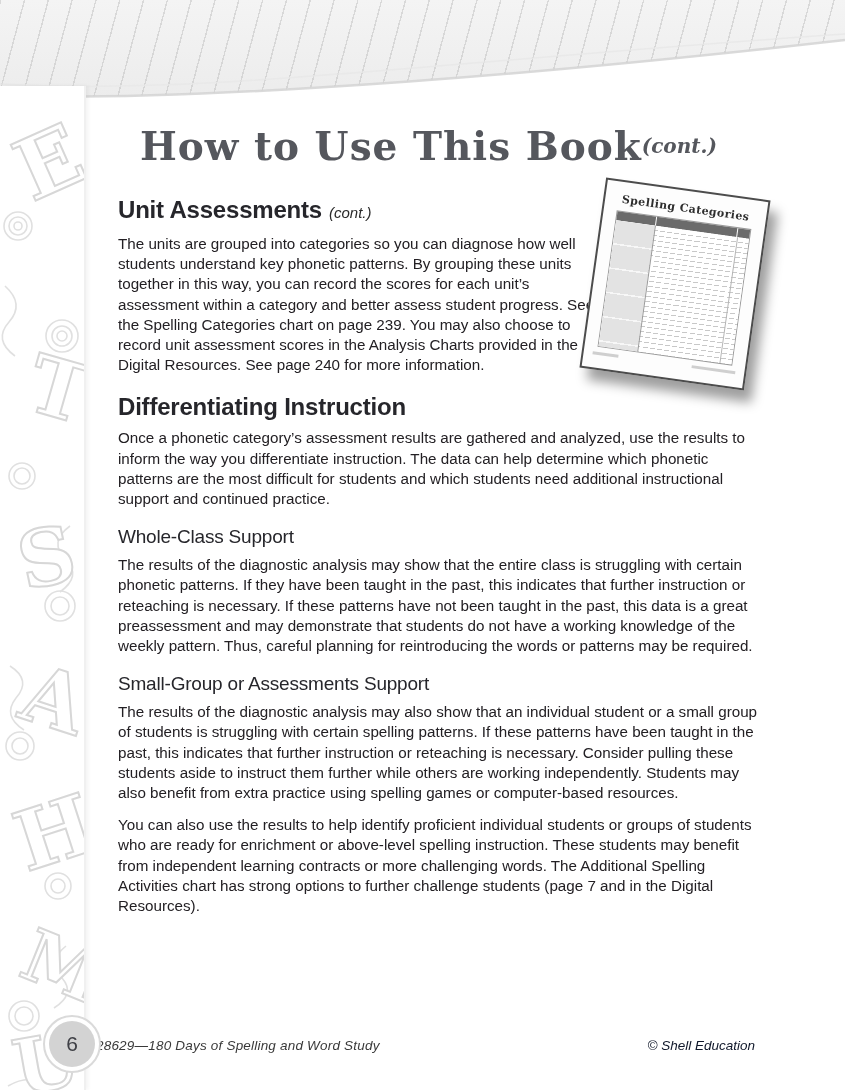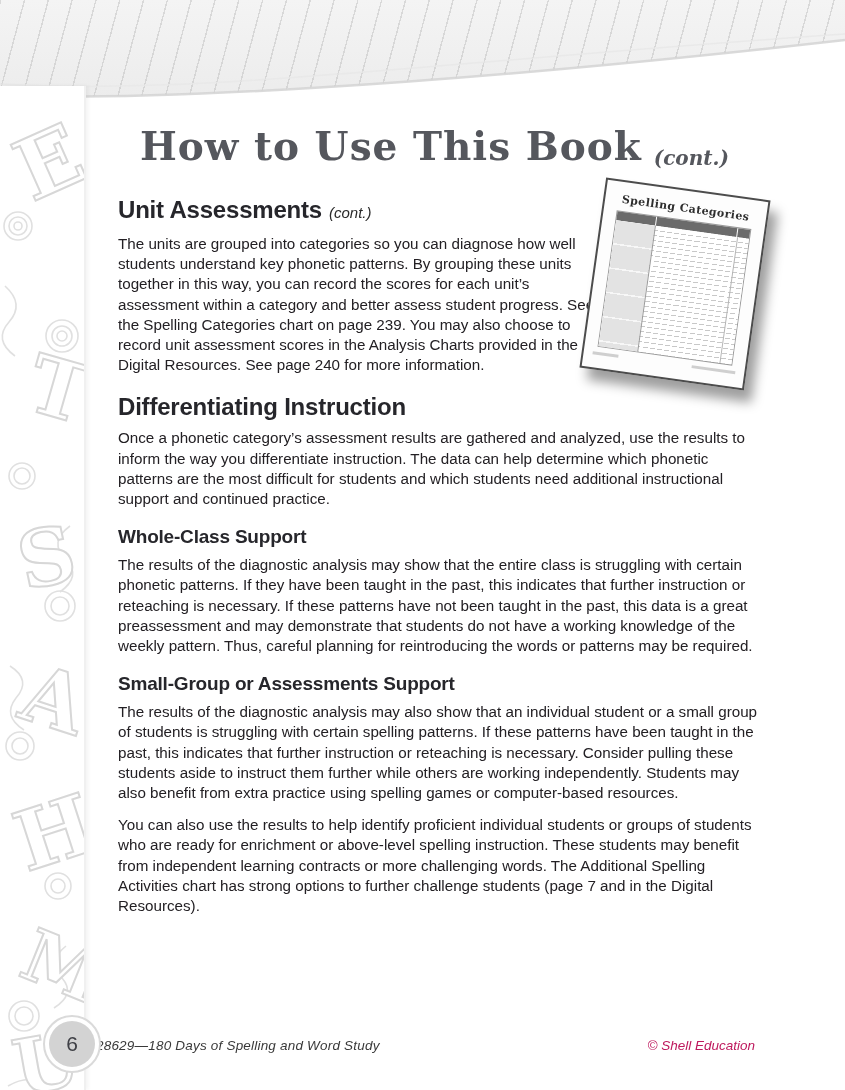--- a/index.html
+++ b/index.html
@@ -34,39 +34,39 @@
     fill:#ffffff; stroke:#d7d7d7; stroke-width:2px;
   }
 
   
   .content {
     position:absolute; z-index:5; left:118px; top:112px; width:640px;
     color:#232024;
   }
   .page-title-row {
     margin:10px 0 26px 22px;
-    display:flex; align-items:flex-end; gap:12px; white-space:nowrap;
+    display:flex; align-items:center; gap:0; white-space:nowrap;
   }
   .page-title {
     font-family:"DejaVu Serif", serif; font-weight:bold;
     font-size:39px; letter-spacing:1px; color:#55575d; line-height:48px;
   }
   .page-title-cont {
     font-family:"DejaVu Serif", serif; font-weight:bold; font-style:italic;
     font-size:20px; color:#55575d;
   }
   h2.sec {
     font-size:24px; line-height:28px; margin:18px 0 7px; color:#26262b;
     font-weight:bold; letter-spacing:-.2px;
   }
   h2.sec.first { }
   .h-cont { font-style:italic; font-weight:normal; font-size:15px; color:#2b2b2b; margin-left:7px; letter-spacing:0; }
   h3.sub {
     font-size:19px; line-height:24px; margin:16px 0 6px; color:#26262b;
-    font-weight:bold; letter-spacing:-.2px;
+    font-weight:normal; letter-spacing:-.2px;
   }
   p.body {
     font-size:15.2px; line-height:20.2px; margin:0 0 12px; color:#232024;
   }
   p.narrow { width:482px; }
   .it { font-style:italic; }
 
   
   .thumb-wrap {
     position:absolute; left:474px; top:76px; width:166px; height:192px; z-index:6;
@@ -111,21 +111,21 @@
   
   .footer {
     position:absolute; z-index:6; left:0; right:0; top:1030px; height:30px;
     display:flex; align-items:center;
   }
   .footer-left {
     margin-left:96px; font-style:italic; font-size:13.5px; color:#3a3a3a;
     letter-spacing:.2px;
   }
   .footer-right {
-    margin-left:auto; margin-right:90px; font-style:italic; font-size:13.5px; color:#be185d;
+    margin-left:auto; margin-right:90px; font-style:italic; font-size:13.5px; color:#0f172a;
   }
   .badge {
     position:absolute; z-index:7; left:43px; top:1015px;
     width:58px; height:58px; border-radius:50%;
     background:#ffffff; border:2px solid #dadada;
     display:flex; align-items:center; justify-content:center;
   }
   .badge-inner {
     width:46px; height:46px; border-radius:50%; background:#d3d3d3;
     display:flex; align-items:center; justify-content:center;

